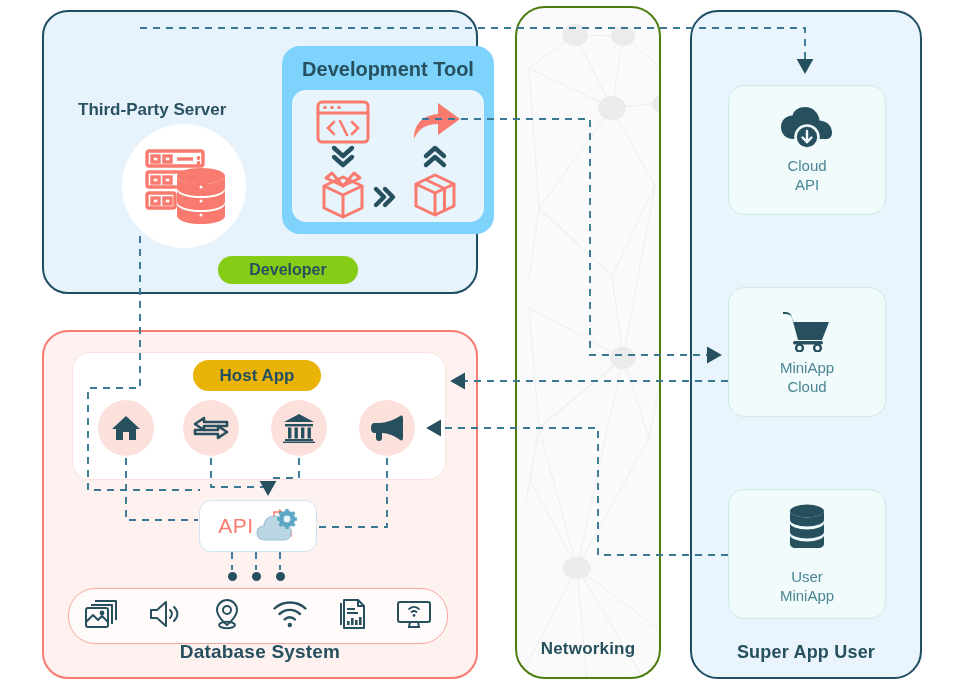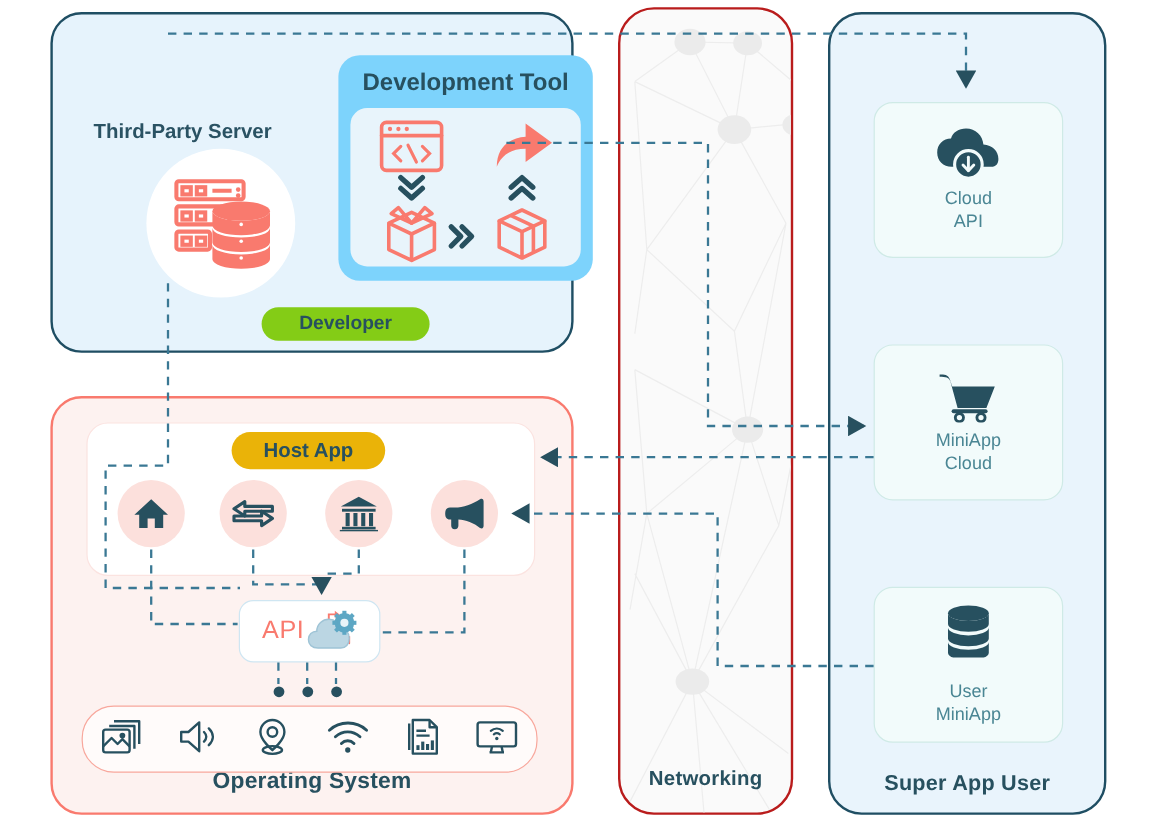--- a/index.html
+++ b/index.html
@@ -7,21 +7,21 @@
        font-family:"Liberation Sans","DejaVu Sans",sans-serif;}
   #stage{position:relative;width:960px;height:689px;background:#fff;}
 
   
   .panel{position:absolute;box-sizing:border-box;}
   #panel-thirdparty{left:42px;top:10px;width:436px;height:284px;
       background:#E6F3FC;border:2.5px solid #1F4E63;border-radius:26px;}
   #panel-os{left:42px;top:330px;width:436px;height:349px;
       background:#FDF2F0;border:2.5px solid #F97A6E;border-radius:26px;}
   #panel-networking{left:515px;top:6px;width:146px;height:673px;
-      background:#FAFAFA;border:2px solid #b91c1c;border-radius:30px;overflow:hidden;}
+      background:#FAFAFA;border:2px solid #4d7c0f;border-radius:30px;overflow:hidden;}
   #panel-cloud{left:690px;top:10px;width:232px;height:669px;
       background:#E9F4FC;border:2.5px solid #1F4E63;border-radius:28px;}
 
   .panel-label{position:absolute;width:100%;text-align:center;
       color:#27505F;font-weight:bold;letter-spacing:.2px;}
   #label-os{bottom:14px;font-size:19px;}
   #label-networking{bottom:18px;font-size:17px;font-weight:bold;}
   #label-cloud{bottom:14px;font-size:18px;}
 
   
@@ -190,21 +190,21 @@
             <path d="M133.5 89.5 L152.5 98.5 L152.5 120"></path>
           </g>
         </svg>
       </div>
     </div>
 
     <div id="developer-pill">Developer</div>
   </div>
 
   <div class="panel" id="panel-os">
-    <div class="panel-label" id="label-os">Operating System</div>
+    <div class="panel-label" id="label-os">Database System</div>
   </div>
 
   <div id="hostapp-card"></div>
   <div id="hostapp-pill">Host App</div>
 
   <div class="host-ic" id="host-ic-0">
     <svg width="30" height="28" viewBox="0 0 30 28">
       <path d="M15 2 L29 15 L25 15 L25 26 L18 26 L18 18 L12 18 L12 26 L5 26 L5 15 L1 15 Z" fill="#27505F"></path>
     </svg>
   </div>

